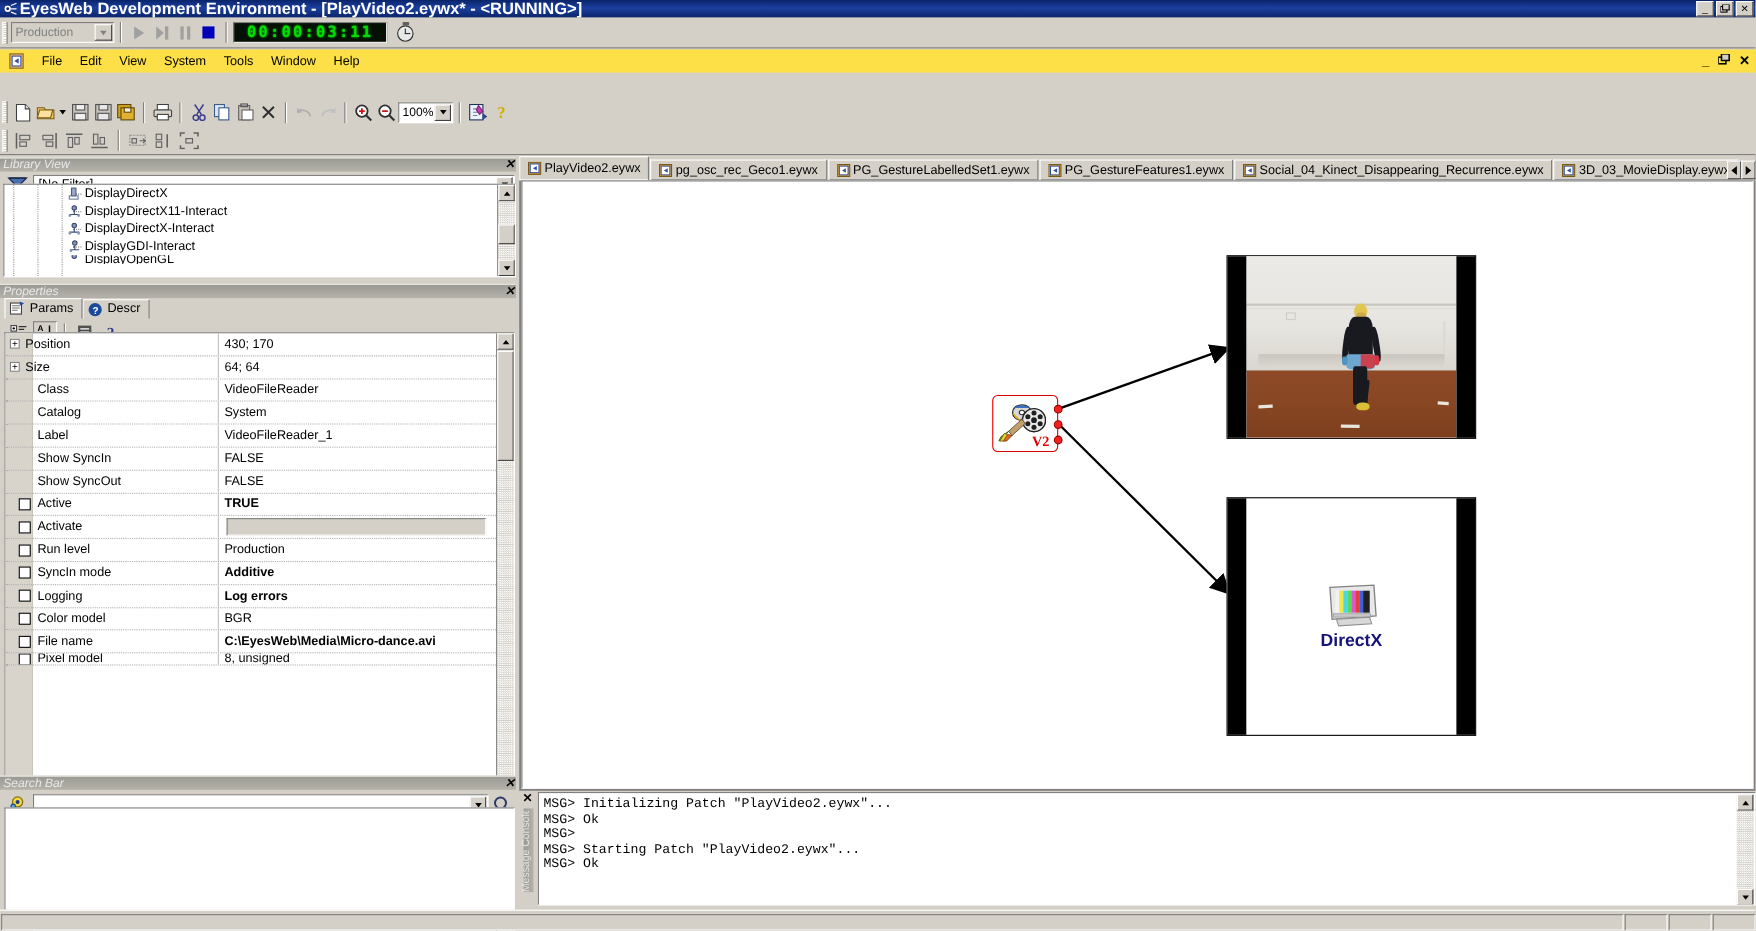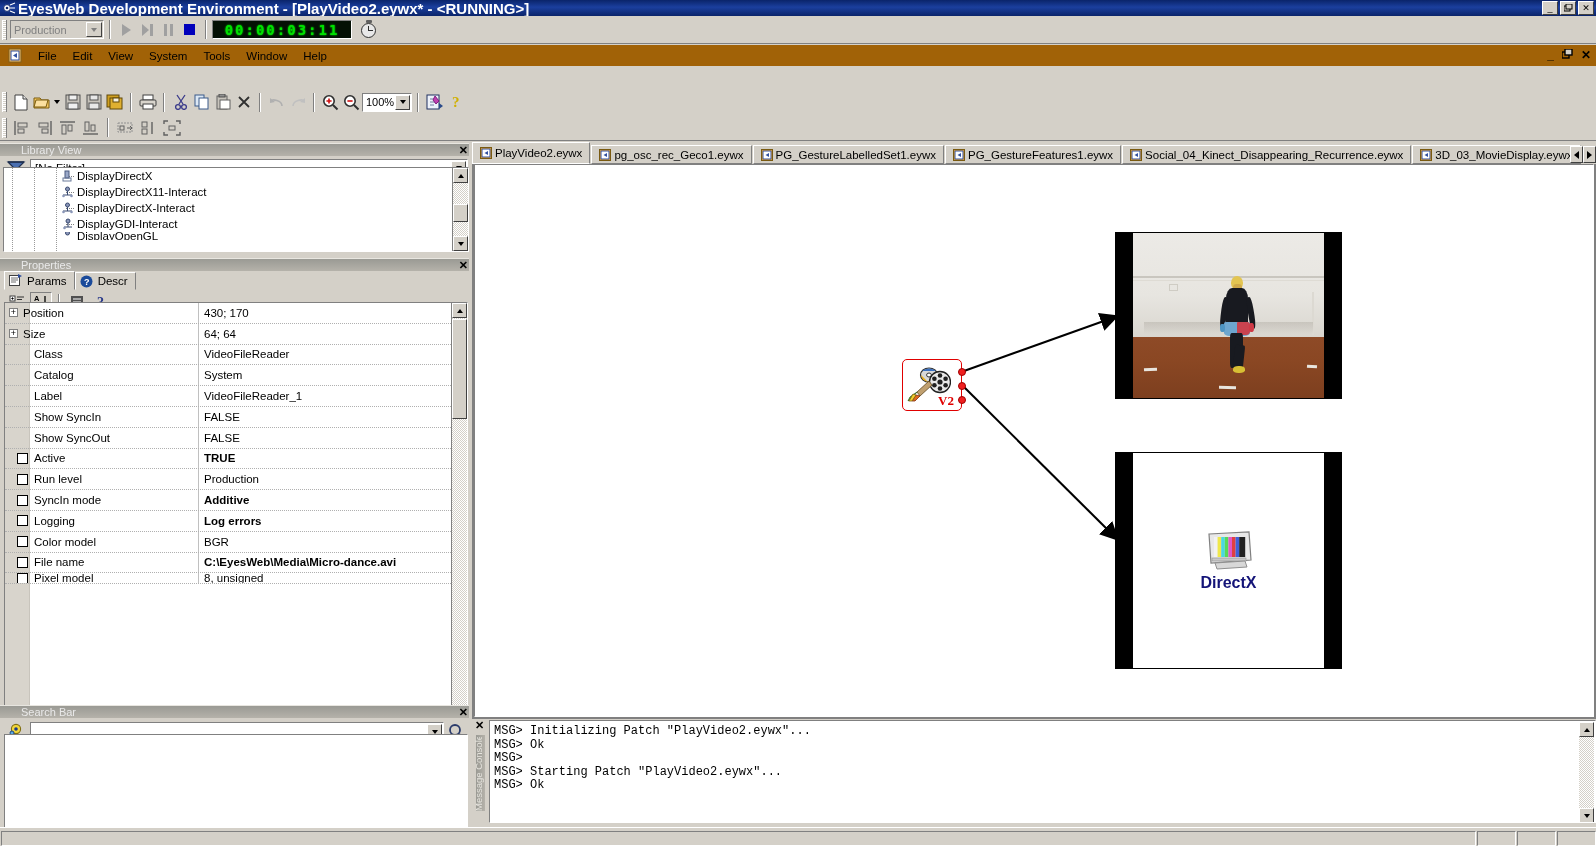--- a/index.html
+++ b/index.html
@@ -79,21 +79,21 @@
     position:absolute;left:3px;top:3px;width:15px;height:15px;border-radius:50%;
     background:#e8e8e8;border:1.5px solid #303030;
   }
   .clock-ico .hand1{position:absolute;left:10px;top:6px;width:1px;height:5px;background:#303030;}
   .clock-ico .hand2{position:absolute;left:10px;top:10px;width:5px;height:1px;background:#303030;}
   .clock-ico .cap{position:absolute;left:8px;top:0px;width:6px;height:3px;background:#606060;border-radius:1px;}
 
   
   .menubar{
     position:absolute;left:0;top:45px;width:1596px;height:21px;
-    background:#a16207;display:flex;align-items:center;
+    background:#fde047;display:flex;align-items:center;
   }
   .menubar .mico{width:16px;height:15px;margin:0 6px 0 8px;position:relative;}
   .menu-item{padding:2px 8px;font-size:11.5px;}
   .mdi-btns{position:absolute;right:5px;top:3px;display:flex;gap:8px;font-size:12px;font-weight:bold;color:#000;}
   .mdi-btns span{cursor:default;}
 
   
   .toolbar1{
     position:absolute;left:0;top:89px;width:1596px;height:26px;
     background:#d4d0c8;display:flex;align-items:center;
@@ -111,22 +111,23 @@
   }
   .zoom-combo .arrow{
     position:absolute;right:1px;top:1px;width:15px;height:15px;
     background:#d4d0c8;border:1px solid;border-color:#fff #404040 #404040 #fff;
     display:flex;align-items:center;justify-content:center;
   }
 
   
   .panel-caption{
     height:13px;background:linear-gradient(to bottom,#9a9a94,#b5b2aa);
-    display:flex;align-items:center;padding:0 21px;position:relative;
+    display:flex;align-items:center;padding:0 3px;position:relative;
     border-top:1px solid #e8e6e0;
+    font-style:italic;
   }
   .panel-caption .cap-txt{font-size:11px;color:#e9e9e9;font-weight:normal;}
   .panel-caption .cap-x{position:absolute;right:4px;top:0px;font-size:11px;font-weight:bold;color:#000;line-height:13px;}
 
   #library-view{position:absolute;left:0;top:143px;width:472px;height:113px;background:#d4d0c8;}
   .filter-row{display:flex;align-items:center;height:22px;padding:2px 4px 0 4px;}
   .filter-ico{width:24px;height:18px;position:relative;flex:0 0 auto;}
   .filter-input{
     flex:1;height:19px;background:#fff;margin-left:2px;
     border:1px solid;border-color:#808080 #fff #fff #808080;
@@ -807,20 +808,29 @@
               <span class="pname">Show SyncOut</span>
             </div>
           <div class="pright">FALSE</div>
         </div>
         <div class="prow">
           <div class="pleft">
               <span class="cbx"></span>
               <span class="pname">Active</span>
             </div>
           <div class="pright bold">TRUE</div>
+        </div>
+        <div class="prow">
+          <div class="pleft">
+              <span class="cbx"></span>
+              <span class="pname">Activate</span>
+            </div>
+          <div class="pright">
+              <span class="editcell"></span>
+            </div>
         </div>
         <div class="prow">
           <div class="pleft">
               <span class="cbx"></span>
               <span class="pname">Run level</span>
             </div>
           <div class="pright">Production</div>
         </div>
         <div class="prow">
           <div class="pleft">

